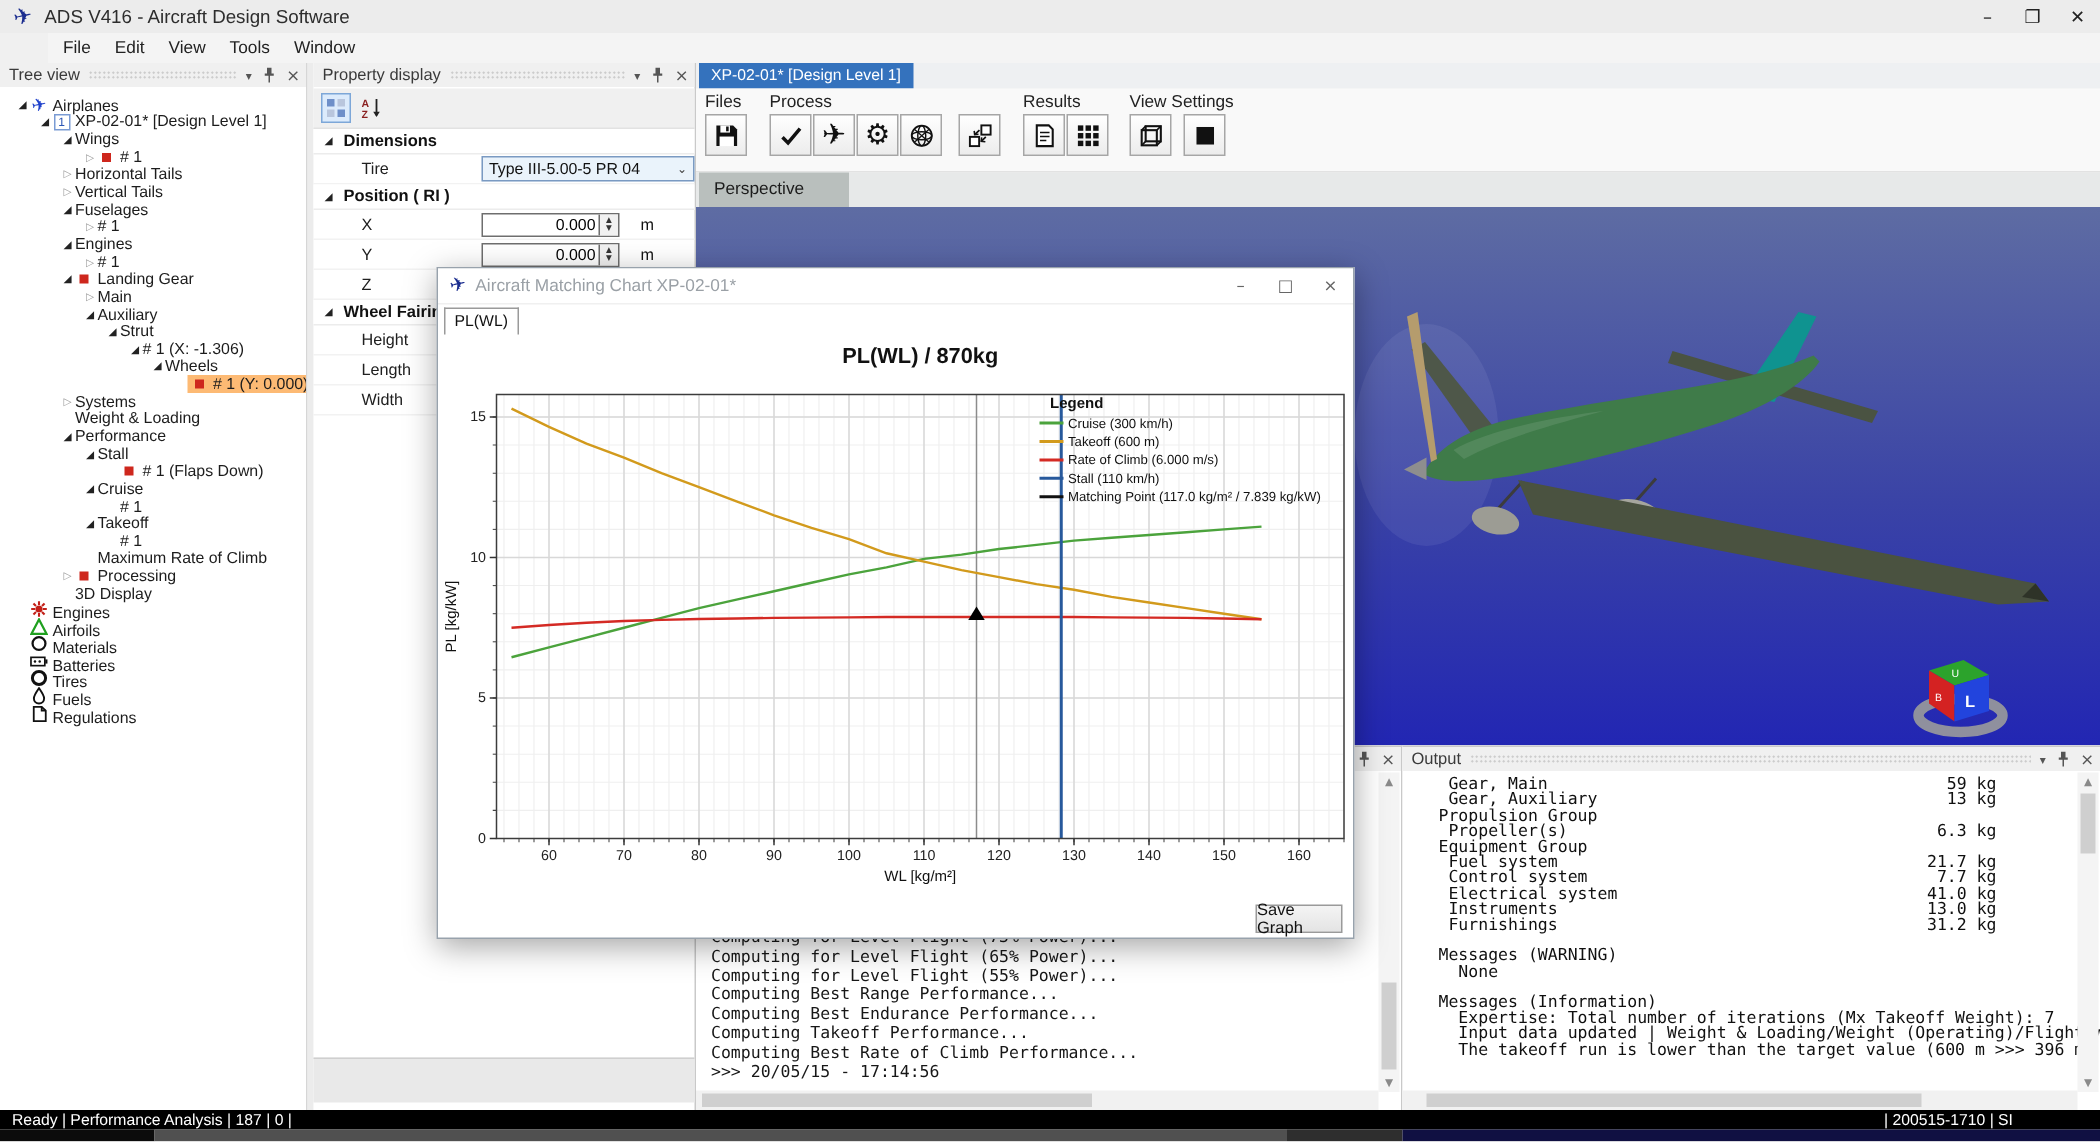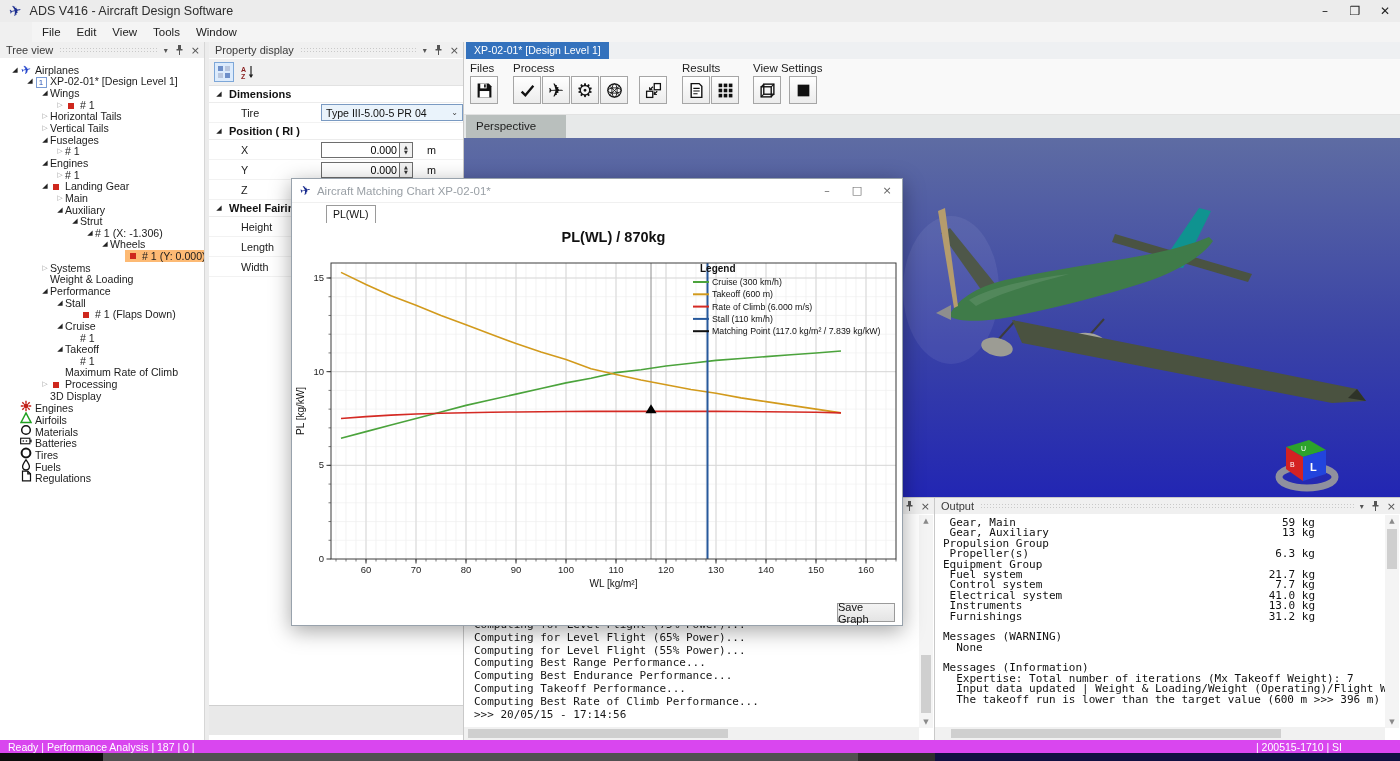--- a/index.html
+++ b/index.html
@@ -71,38 +71,38 @@
   .console-body { position:absolute; left:0; top:17px; width:455px; height:213px; background:#fff; display:flex; flex-direction:column; justify-content:flex-end; padding:0 0 6px 10px; overflow:hidden; }
   .console-line { font-family:"DejaVu Sans Mono",monospace; font-size:11px; line-height:12.9px; color:#171717; white-space:pre; }
   .vscroll { position:absolute; width:14px; background:#f4f4f4; }
   .vthumb { position:absolute; left:2px; width:10px; background:#cfcfcf; }
   .sarrow { position:absolute; left:0; width:14px; text-align:center; font-size:7px; color:#8a8a8a; font-family:"DejaVu Sans",sans-serif; }
   .hscroll { position:absolute; height:13px; background:#f1f1f1; }
   .hthumb { position:absolute; top:2px; height:9px; background:#cfcfcf; }
 
   
   .output-panel { position:absolute; left:471px; top:455px; width:465px; height:243px; background:#fff; border-top:1px solid #c9c9c9; }
-  .output-body { position:absolute; left:0; top:17px; width:450px; height:213px; padding:3px 0 0 8px; overflow:hidden;text-align:right; }
+  .output-body { position:absolute; left:16px; top:17px; width:450px; height:213px; padding:3px 0 0 8px; overflow:hidden;text-align:right; }
   .oline { display:flex; font-family:"DejaVu Sans Mono",monospace; font-size:11px; line-height:10.4px; height:10.4px; white-space:pre; color:#101010; }
   .oval { margin-left:auto; margin-right:70px; }
 
   
-  .statusbar { left:0; top:740px; width:1400px; height:13px; background:#d946ef; color:#fff; font-size:10.5px; display:flex; align-items:center;gap:20px; }
+  .statusbar { left:0; top:740px; width:1400px; height:13px; background:#000000; color:#fff; font-size:10.5px; display:flex; align-items:center;gap:20px; }
   .sb-left { padding-left:8px; }
   .sb-right { margin-left:auto; padding-right:58px; }
   .bstrip { top:753px; height:8px; }
 
   
   .dialog { left:291px; top:178px; width:612px; height:448px; background:#fff; border:1px solid #98a2ac; box-shadow:0 5px 20px rgba(0,0,0,0.35); z-index:50; }
   .dlg-title { position:absolute; left:0; top:0; width:100%; height:24px; background:#fff; display:flex; align-items:center; border-bottom:1px solid #f0f0f0; }
   .dlg-icon { font-family:"DejaVu Sans",sans-serif; color:#1b2d8f; font-size:13px; margin:0 6px 0 8px; transform:rotate(-12deg); }
   .dlg-text { font-size:11.5px; color:#9aa0a6; }
   .dlg-btns { margin-left:auto; display:flex; }
   .dlg-btn { width:30px; height:24px; display:flex; align-items:center; justify-content:center; color:#666; font-size:11px; font-family:"DejaVu Sans",sans-serif; }
-  .dlg-tabrow { position:absolute; left:0; top:24px; width:100%; height:20px;margin-left:30px; }
+  .dlg-tabrow { position:absolute; left:0; top:24px; width:100%; height:20px; }
   .dlg-tab { position:absolute; left:4px; top:2px; height:18px; padding:0 6px; border:1px solid #9a9a9a; border-bottom:none; background:#fff; font-size:10.5px; line-height:17px; color:#111; }
   .save-btn { position:absolute; left:545px; top:424px; width:58px; height:19px; background:linear-gradient(#f4f4f4,#e4e4e4); border:1px solid #9a9a9a; font-size:11px; color:#111; display:flex; align-items:center; justify-content:center; }
   #chart-svg text { font-family:"Liberation Sans",sans-serif; }
 </style>
 </head>
 <body>
 
 <div class="screen">
 
   <div class="abs titlebar">

